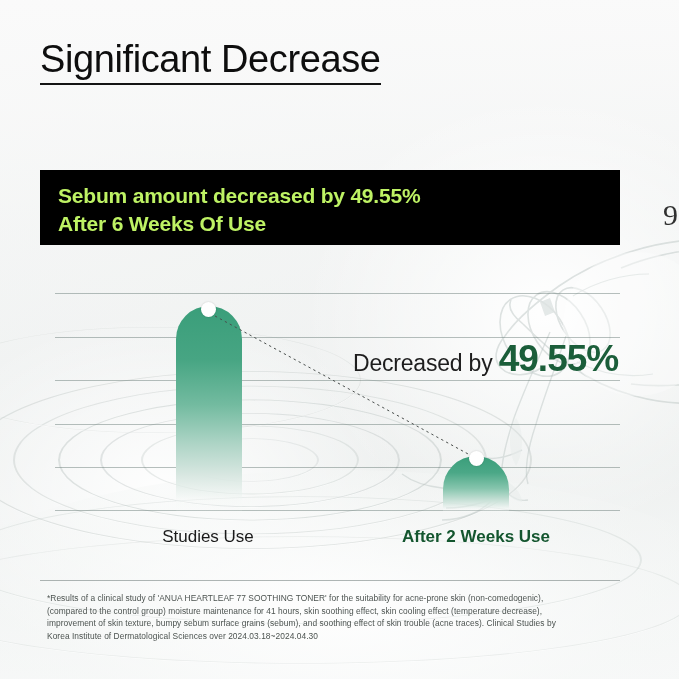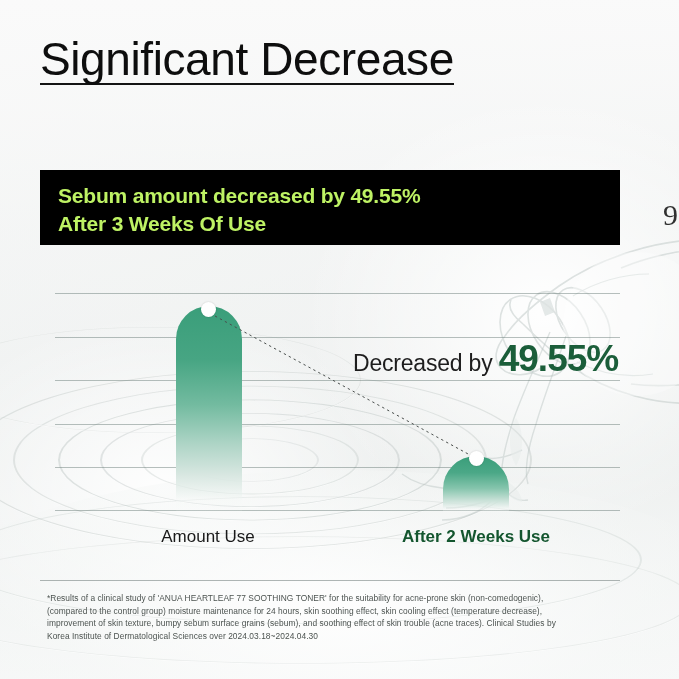--- a/index.html
+++ b/index.html
@@ -100,21 +100,21 @@
 
   
   .headline {
     position: absolute;
     left: 40px;
     top: 36px;
     z-index: 6;
   }
   .headline .l1,
   .headline .l2 {
-    font-size: 46px;
+    font-size: 38px;
     line-height: 46px;
     letter-spacing: -0.4px;
     color: #0e0e0e;
     font-weight: 400;
     white-space: nowrap;
   }
   .headline .l1 {
     display: inline-block;
     border-bottom: 2px solid #141414;
     padding-bottom: 1px;
@@ -309,21 +309,21 @@
 
     <div class="edge-glyph">9</div>
   </div>
 
   <div class="headline">
     <div class="l1">Significant Decrease</div>
   </div>
 
   <div class="banner">
     <div class="bl"><span>Sebum amount decreased by </span><span class="pct">49.55%</span></div>
-    <div class="bl">After 3 Weeks Of Use</div>
+    <div class="bl">After 6 Weeks Of Use</div>
   </div>
 
   <div class="chart">
 
     <div class="gridline" style="top:293px;"></div>
     <div class="gridline" style="top:337px;"></div>
     <div class="gridline" style="top:380px;"></div>
     <div class="gridline" style="top:424px;"></div>
     <div class="gridline" style="top:467px;"></div>
     <div class="gridline" style="top:510px;"></div>
@@ -339,25 +339,25 @@
     <div class="marker" style="left:469px; top:451px;"></div>
 
     <svg class="connector" xmlns="http://www.w3.org/2000/svg">
       <line x1="215" y1="316" x2="470" y2="455" stroke="#4a4f4d" stroke-width="1" stroke-dasharray="2.4 3.2"></line>
     </svg>
 
     <div class="callout">
       <span class="ctext">Decreased by </span><span class="cpct">49.55%</span>
     </div>
 
-    <div class="x-label before" style="left:128px; top:526px; width:160px;">Amount Use</div>
+    <div class="x-label before" style="left:128px; top:526px; width:160px;">Studies Use</div>
     <div class="x-label after" style="left:386px; top:526px; width:180px;font-weight:bold;">After 2 Weeks Use</div>
   </div>
 
   <div class="foot-rule"></div>
   <div class="footnote">
     <div>*Results of a clinical study of 'ANUA HEARTLEAF 77 SOOTHING TONER' for the suitability for acne-prone skin (non-comedogenic),</div>
-    <div>(compared to the control group) moisture maintenance for 24 hours, skin soothing effect, skin cooling effect (temperature decrease),</div>
+    <div>(compared to the control group) moisture maintenance for 41 hours, skin soothing effect, skin cooling effect (temperature decrease),</div>
     <div>improvement of skin texture, bumpy sebum surface grains (sebum), and soothing effect of skin trouble (acne traces). Clinical Studies by</div>
     <div>Korea Institute of Dermatological Sciences over 2024.03.18~2024.04.30</div>
   </div>
 
 </div>
 
 </body></html>

